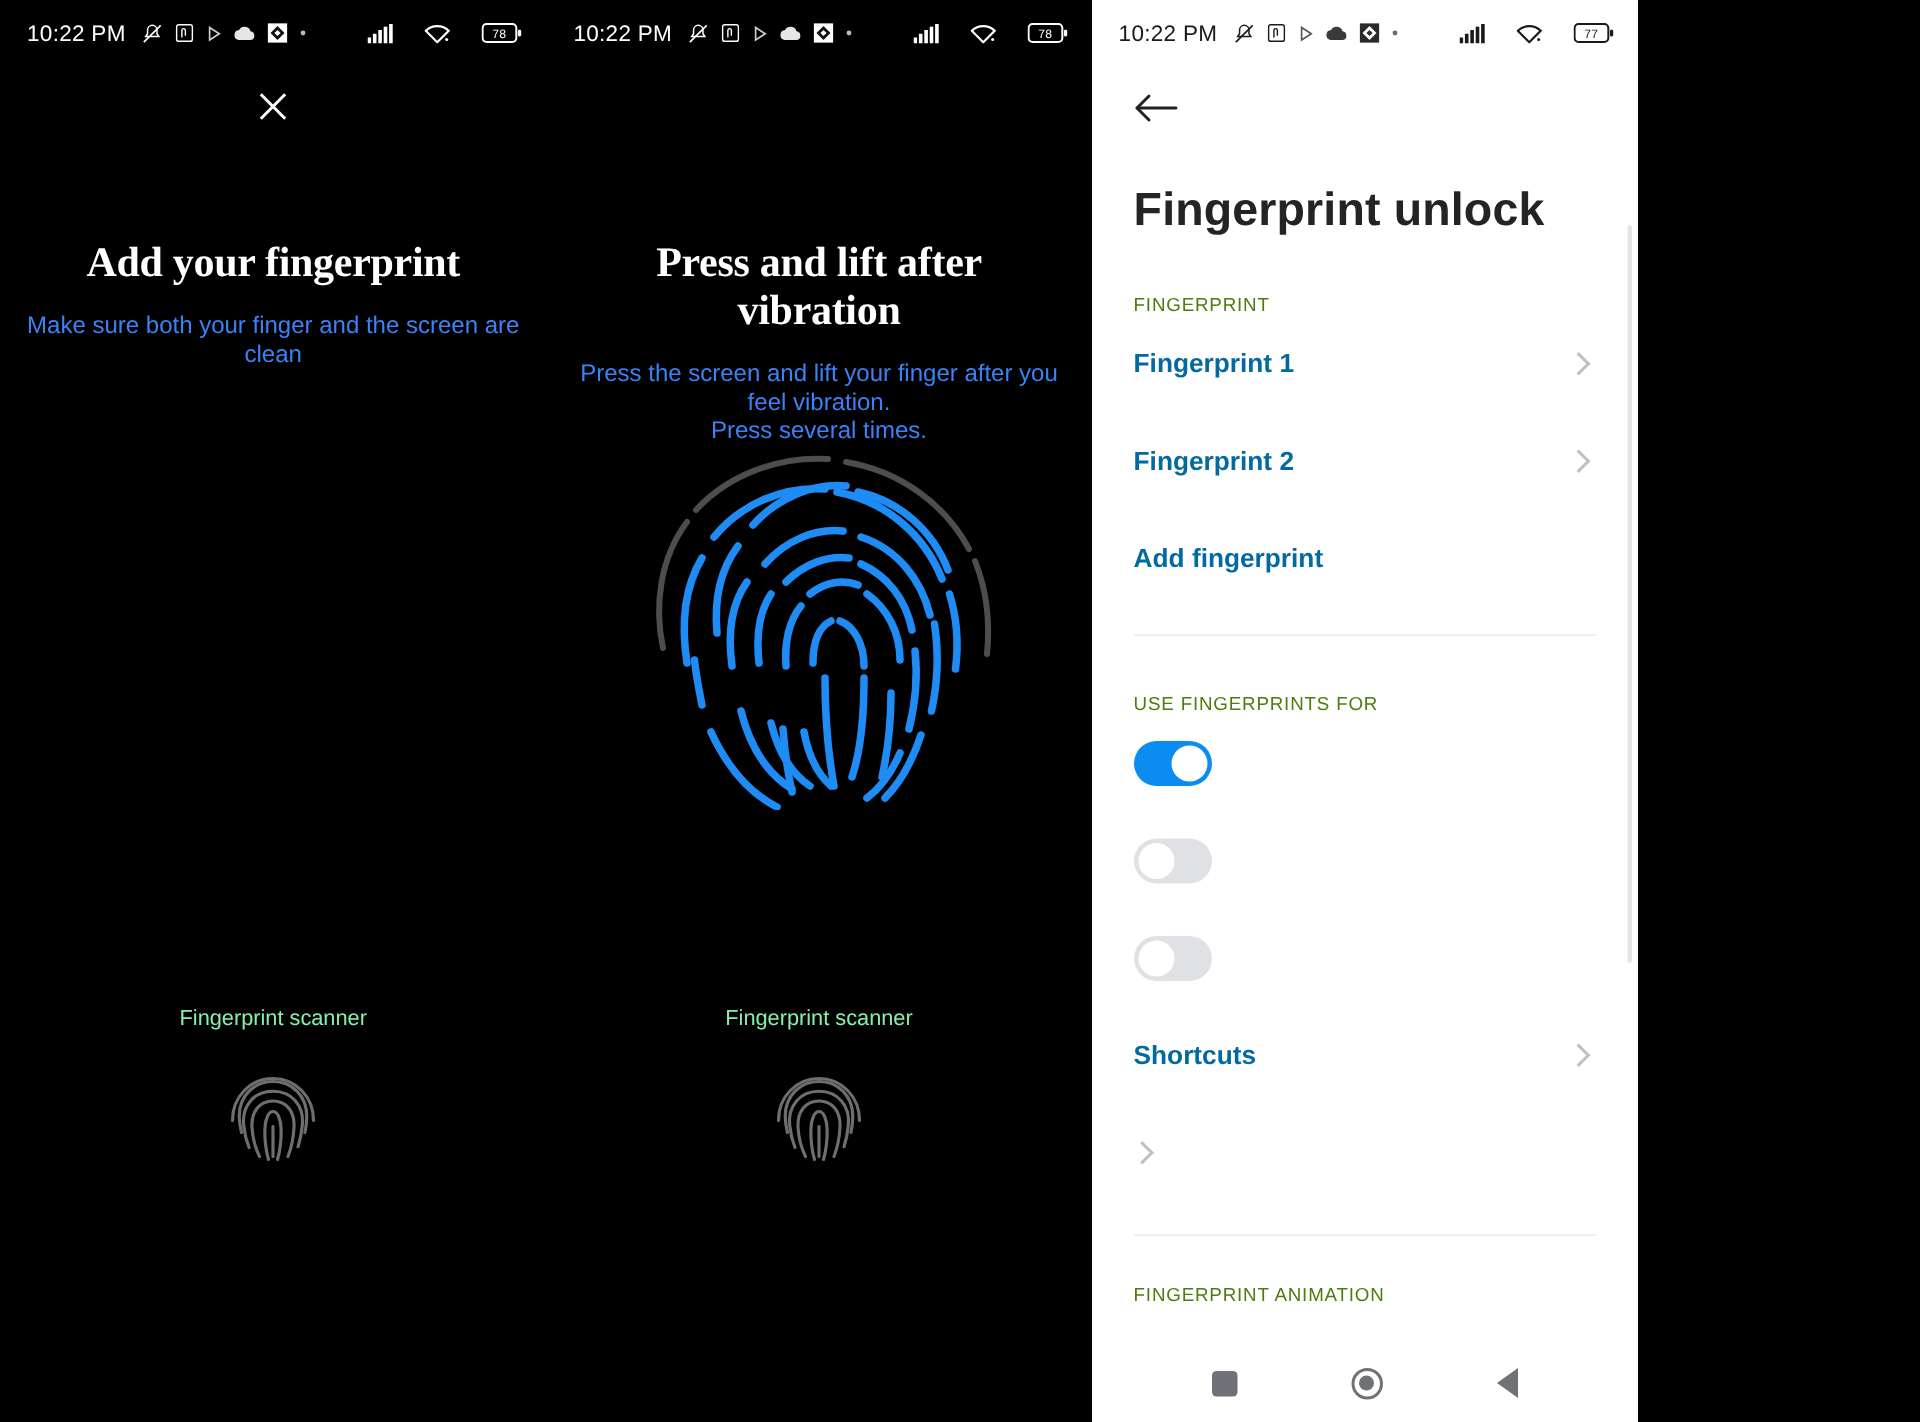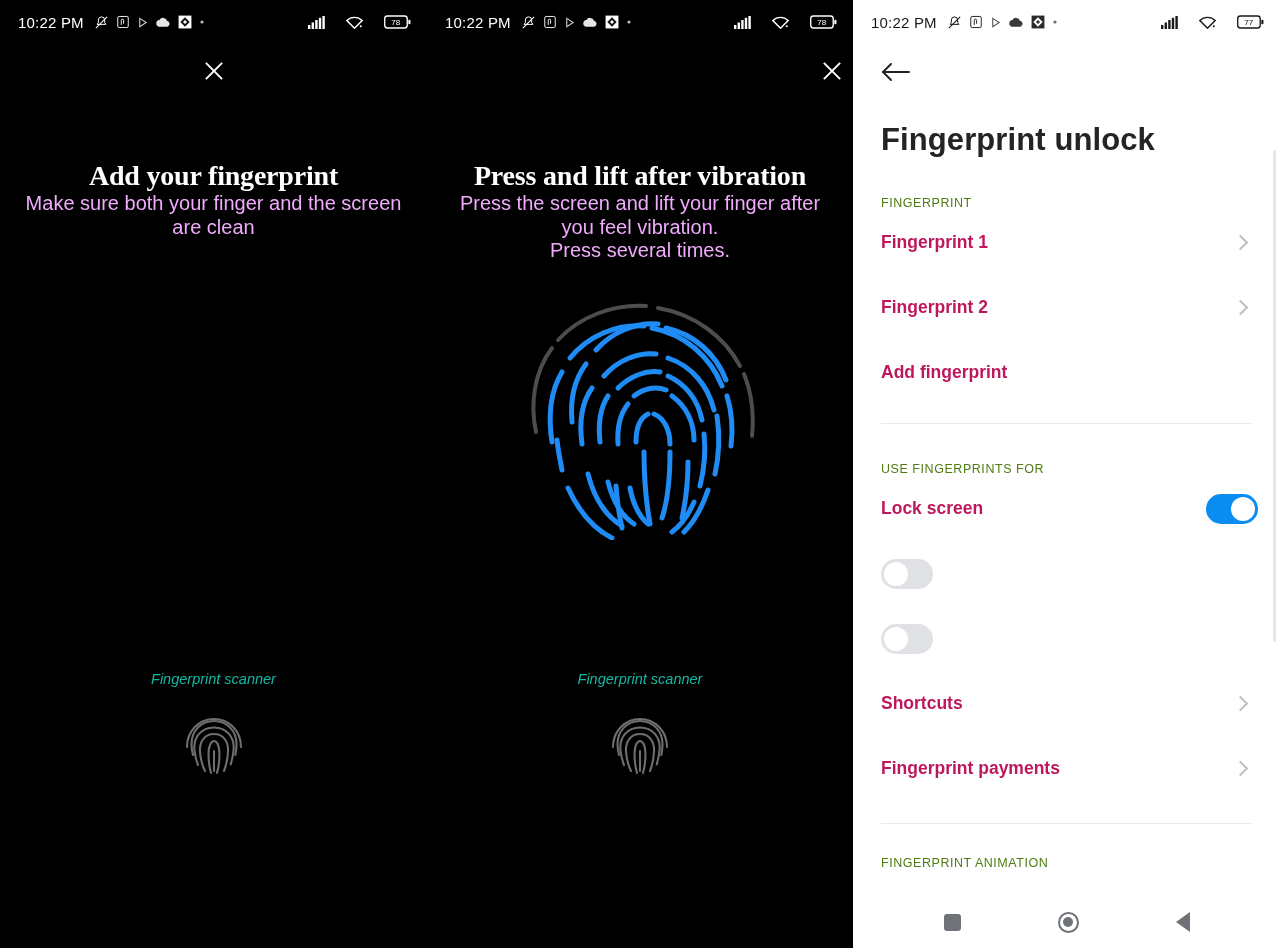--- a/index.html
+++ b/index.html
@@ -2,21 +2,21 @@
 <html><head>
 <meta charset="utf-8">
 <style>
   * { box-sizing: border-box; margin: 0; padding: 0; }
   html, body {
     width: 1280px; height: 948px;
     background: #000;
     font-family: "Liberation Sans", sans-serif;
     overflow: hidden;
   }
-  .screen { position: relative; width: 1280px; height: 948px; display: flex; }
+  .screen { position: relative; width: 1092px; height: 948px; display: flex; }
 
   
   .panel-dark {
     position: relative;
     height: 948px;
     background: #000000;
     overflow: hidden;
   }
   #panel-add { width: 427px; }
   #panel-press { width: 426px; }
@@ -52,35 +52,35 @@
 
   .head-block { text-align: center; padding: 0 16px; }
   .head-title {
     color: #ffffff; font-weight: bold; letter-spacing: -0.2px;
     margin-top: 62px;
     font-family: Liberation Serif, serif;
   }
   #panel-add .head-title { font-size: 28px; }
   #panel-press .head-title { font-size: 28px; }
   .head-sub {
-    color: #f0abfc; font-size: 20px; line-height: 1.18; 
+    color: #3b82f6; font-size: 16px; line-height: 1.18; margin-top: 17px;
   }
 
   
   .bigprint-wrap {
     position: absolute; left: 0; right: 0; top: 292px;
     display: flex; justify-content: center;
   }
 
   
   .scanner-hint {
     position: absolute; left: 0; right: 0; top: 671px;
     text-align: center;
   }
-  .scanner-label { color: #14b8a6; font-size: 14.5px; font-style: italic; }
+  .scanner-label { color: #86efac; font-size: 14.5px; }
   .scanner-ico { margin-top: 22px; display: flex; justify-content: center; }
 
   
   #panel-settings {
     width: 427px; height: 948px; background: #ffffff;
     position: relative; overflow: hidden;
   }
   .back-row { height: 56px; display: flex; align-items: center; padding-left: 28px; }
   .back-arrow { width: 30px; height: 22px; cursor: pointer; }
   .page-title {
@@ -88,21 +88,21 @@
     padding: 22px 0 0 28px; letter-spacing: .1px;
   }
   .section-label {
     font-size: 12.5px; color: #4d7c0f; letter-spacing: .55px;
     padding: 38px 0 0 28px; text-transform: uppercase;
   }
   .srow {
     height: 65px; display: flex; align-items: center;
     padding: 0 22px 0 28px; cursor: pointer;
   }
-  .srow-label { font-size: 17.5px; font-weight: bold; color: #be185d; flex: 1; }
+  .srow-label { font-size: 17.5px; font-weight: bold; color: #0369a1; flex: 1; }
   .chev {
     width: 11px; height: 11px;
     border-top: 2px solid #bdc1c6; border-right: 2px solid #bdc1c6;
     transform: rotate(45deg); margin-right: 12px;
   }
   .divider { height: 1px; background: #e8eaed; margin: 18px 28px 0 28px; }
 
   .toggle { width: 52px; height: 30px; border-radius: 15px; position: relative; flex: 0 0 auto; cursor: pointer; }
   .toggle.on  { background: #0b8cf0; }
   .toggle.off { background: #dfe1e4; }
@@ -457,41 +457,39 @@
     </div>
     <div class="srow">
       <span class="srow-label">Add fingerprint</span>
     </div>
 
     <div class="divider"></div>
 
     <div class="section-label">USE FINGERPRINTS FOR</div>
 
     <div class="srow">
-      <span class="srow-label">Lock screen</span>
       <span class="toggle on">
           <i class="knob"></i>
         </span>
     </div>
     <div class="srow">
       <span class="toggle off">
           <i class="knob"></i>
         </span>
     </div>
     <div class="srow">
       <span class="toggle off">
           <i class="knob"></i>
         </span>
     </div>
     <div class="srow">
       <span class="srow-label">Shortcuts</span>
       <span class="chev"></span>
     </div>
     <div class="srow">
-      <span class="srow-label">Fingerprint payments</span>
       <span class="chev"></span>
     </div>
 
     <div class="divider" style="margin-top:22px;"></div>
 
     <div class="section-label" style="padding-top:32px;">FINGERPRINT ANIMATION</div>
 
     <div class="scrollbar"></div>
 
     <div class="navbar">

